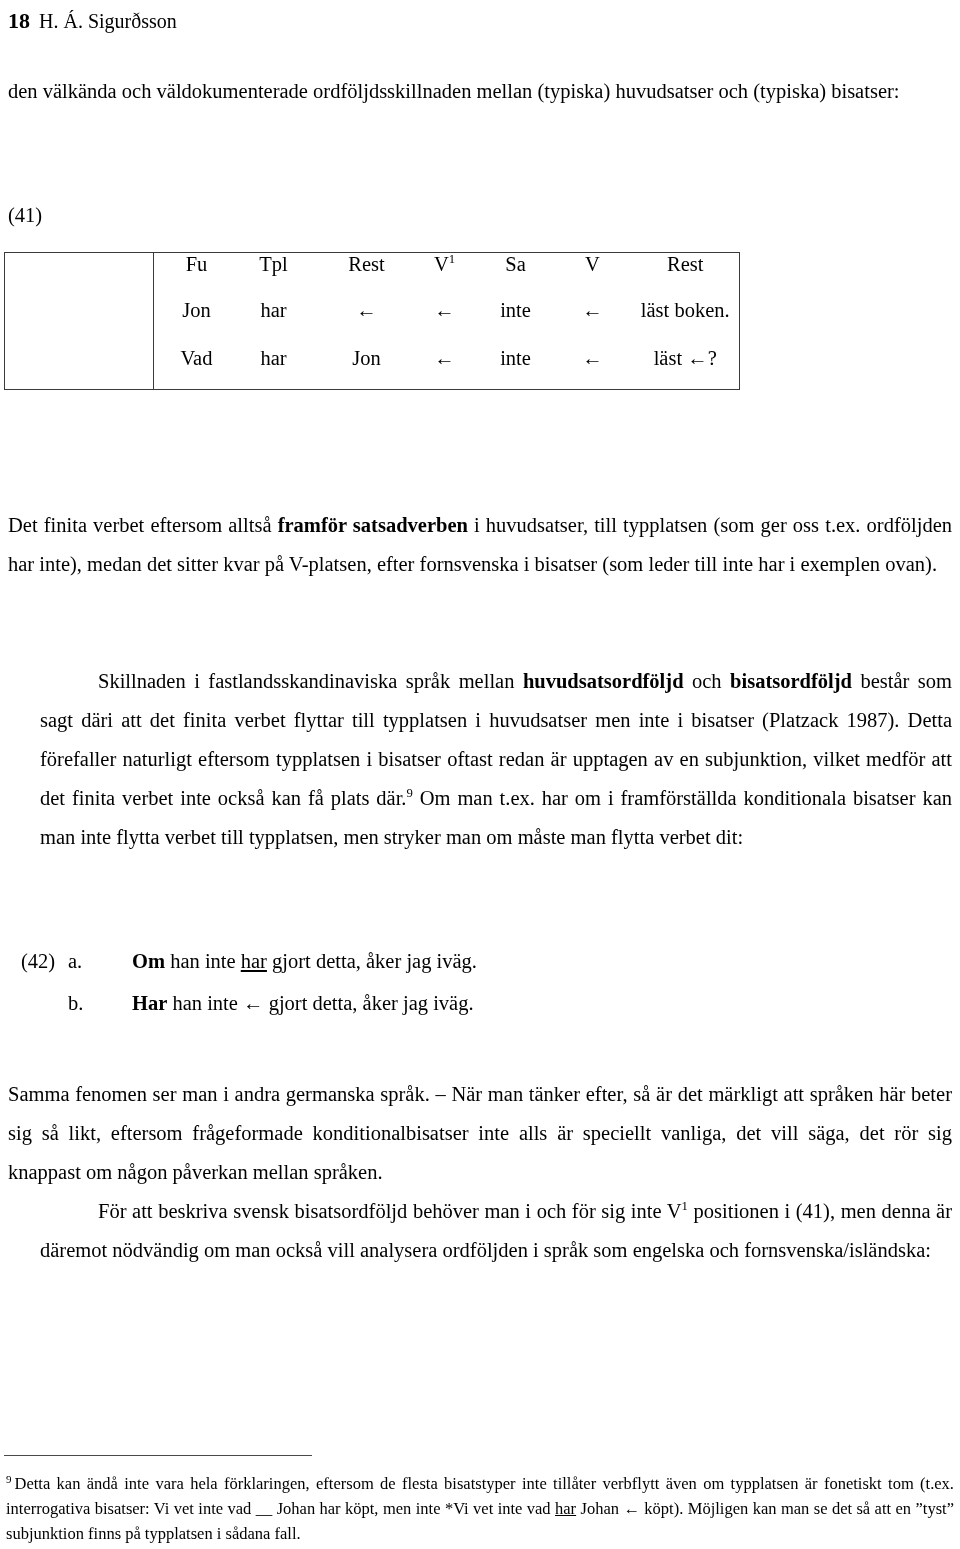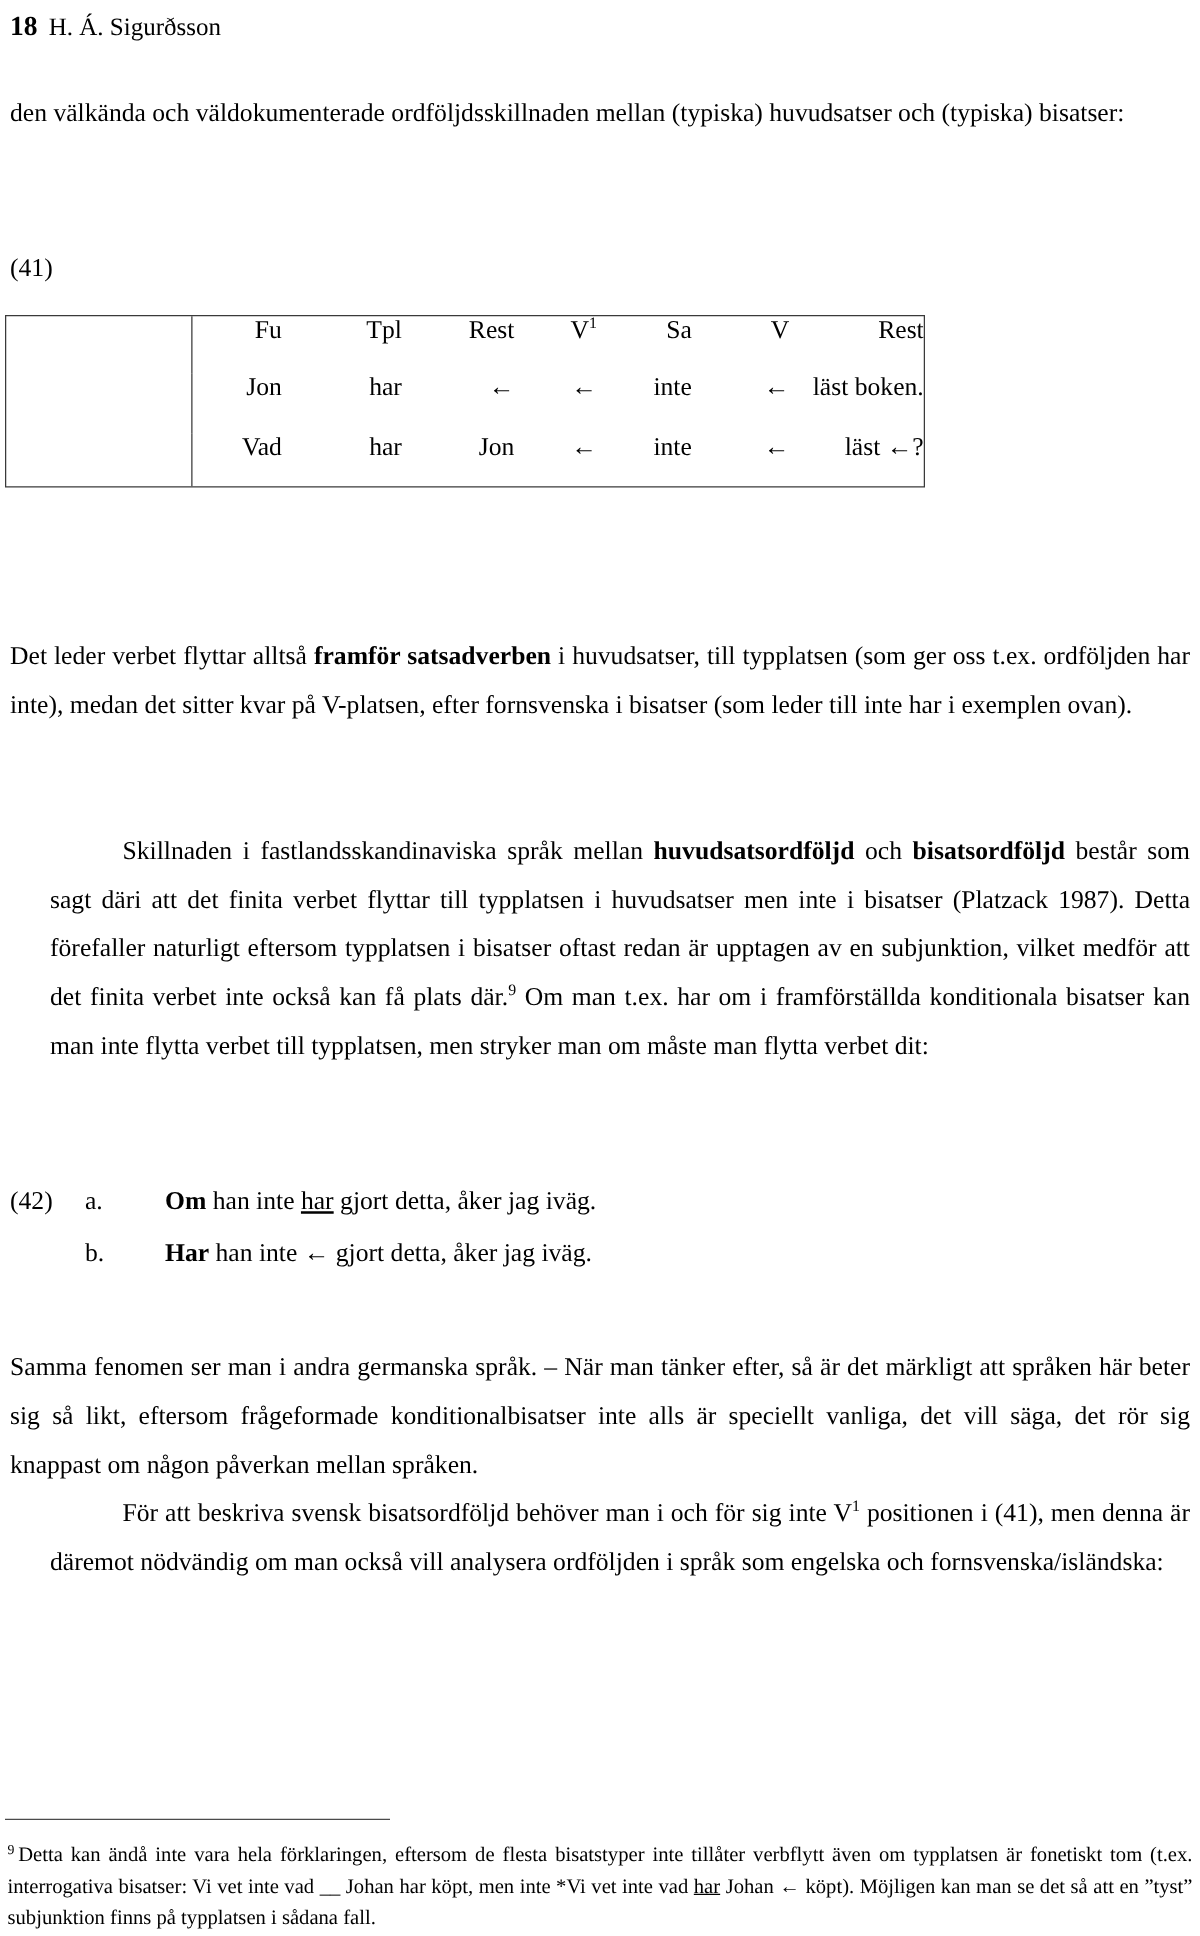--- a/index.html
+++ b/index.html
@@ -80,21 +80,21 @@
     box-sizing: border-box;
   }
   table.ex41 {
     border-collapse: collapse;
     width: 100%;
     font-size: 20.5px;
   }
   table.ex41 td, table.ex41 th {
     padding: 0;
     font-weight: normal;
-    text-align: right;
+    text-align: center;
     vertical-align: baseline;
     white-space: nowrap;
   }
   table.ex41 thead tr { height: 46px; }
   table.ex41 tbody tr { height: 42px; }
   table.ex41 tbody tr.first { height: 48px; }
   table.ex41 tbody tr.last  { height: 52px; }
   .col-ctx {
     width: 148px;
     border-right: 1.4px solid #3a3a3a;
@@ -114,21 +114,21 @@
   
   .ex42 {
     position: absolute;
     left: 8px;
     top: 940px;
     width: 700px;
     font-size: 20.5px;
     line-height: 42px;
   }
   .ex42 .row { display: flex; }
-  .ex42 .num   { width: 60px; flex: 0 0 60px; }
+  .ex42 .num   { width: 60px; flex: 0 0 60px; text-align: center; }
   .ex42 .lett  { width: 64px; flex: 0 0 64px; }
   .ex42 .txt   { flex: 1 1 auto; }
 
   
   .fn-rule {
     position: absolute;
     left: 4px;
     top: 1455px;
     width: 308px;
     height: 0;
@@ -198,21 +198,21 @@
           <td class="c-v1 arrow">←</td>
           <td class="c-sa">inte</td>
           <td class="c-v arrow">←</td>
           <td class="c-rest">läst ←?</td>
         </tr>
       </tbody>
     </table>
   </div>
 
   <div class="body-col" style="top:506px;">
-    <p class="para"><span>Det leder verbet flyttar alltså </span><b>framför satsadverben</b><span> i huvudsatser, till typplatsen (som ger oss t.ex. ordföljden har inte), medan det sitter kvar på V-platsen, efter fornsvenska i bisatser (som leder till inte har i exemplen ovan).</span></p>
+    <p class="para"><span>Det finita verbet eftersom alltså </span><b>framför satsadverben</b><span> i huvudsatser, till typplatsen (som ger oss t.ex. ordföljden har inte), medan det sitter kvar på V-platsen, efter fornsvenska i bisatser (som leder till inte har i exemplen ovan).</span></p>
   </div>
 
   <div class="body-col" style="top:662px;">
     <p class="para indent"><span>Skillnaden i fastlandsskandinaviska språk mellan </span><b>huvudsatsordföljd</b><span> och </span><b>bisatsordföljd</b><span> består som sagt däri att det finita verbet flyttar till typplatsen i huvudsatser men inte i bisatser (Platzack 1987). Detta förefaller naturligt eftersom typplatsen i bisatser oftast redan är upptagen av en subjunktion, vilket medför att det finita verbet inte också kan få plats där.</span><sup>9</sup><span> Om man t.ex. har om i framförställda konditionala bisatser kan man inte flytta verbet till typplatsen, men stryker man om måste man flytta verbet dit:</span></p>
   </div>
 
   <div class="ex42">
     <div class="row">
       <span class="num">(42)</span>
       <span class="lett">a.</span>

